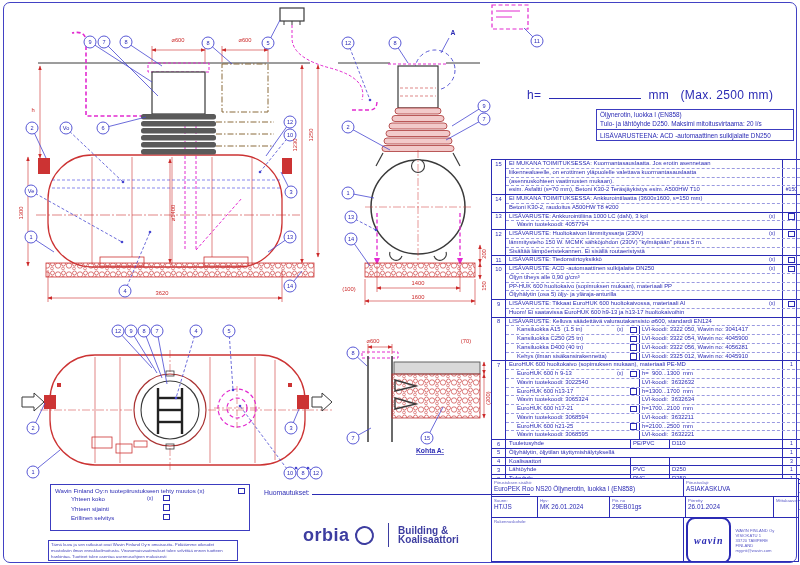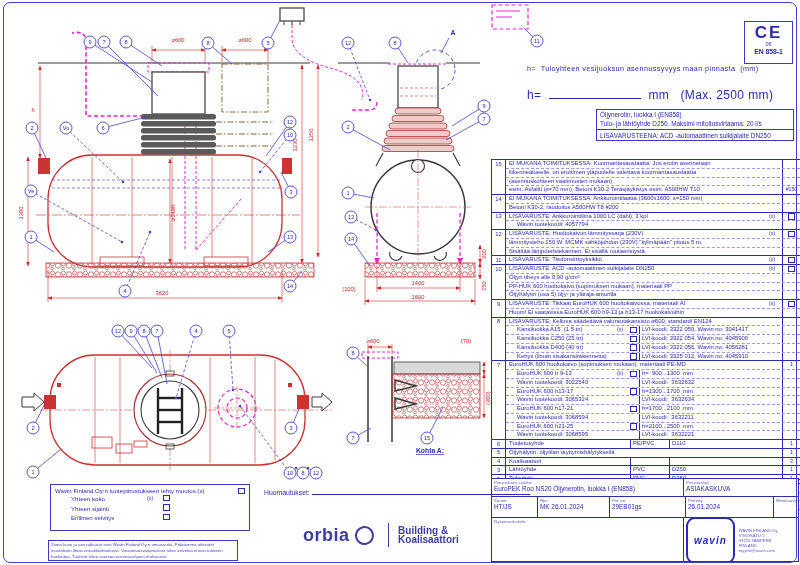--- a/index.html
+++ b/index.html
@@ -58,21 +58,21 @@
   #tblock{left:491px;top:478px;width:308px;height:84px;background:#fff;
           border:1px solid #2b2bb4;box-sizing:border-box;font-size:6.4px;}
   .tb-rowA{display:flex;height:17px;}
   .tb-rowB{display:flex;height:20px;border-top:1px solid #2b2bb4;}
   .tb-rowC{display:flex;height:45px;border-top:1px solid #2b2bb4;}
   .tb-cell{border-right:1px solid #2b2bb4;padding:1px 2px;box-sizing:border-box;overflow:hidden;}
   .tb-cell:last-child{border-right:none;}
   .tb-lab{font-size:4.3px;color:#5a5ac8;line-height:5px;}
   .tb-val{font-size:6.4px;line-height:8px;white-space:nowrap;}
   #wavin-pill{display:inline-block;border:2.4px solid #2b2bb4;border-radius:9px;
-      padding:16px 6px;font-weight:bold;font-style:italic;font-size:10px;letter-spacing:1px;}
+      padding:16px 6px;font-weight:bold;font-style:italic;font-size:10px;letter-spacing:1px;font-family:Liberation Serif, serif;}
   .wv-addr{font-size:4.2px;line-height:5px;color:#5a5ac8;}
 
   
   #changes{left:50px;top:484px;width:200px;height:47px;border:1px solid #3c3cc0;
            font-size:6.1px;padding:2px 4px;box-sizing:border-box;background:#fff;}
   .chg-title{display:flex;}
   .chg-title .t{flex:1;}
   .chg-item{display:flex;padding-left:16px;line-height:9.5px;}
   .chg-item .t{width:76px;}
   .chg-item .x{width:16px;font-size:5.4px;}
@@ -514,27 +514,21 @@
         <text x="486" y="254" class="dt" transform="rotate(-90 486 254)">200</text>
         <text x="486" y="286" class="dt" transform="rotate(-90 486 286)">150</text>
         <text x="373" y="343" class="dt">⌀600</text>
         <text x="466" y="343" class="dt">(70)</text>
         <text x="490" y="398" class="dt" transform="rotate(-90 490 398)">(200)</text>
         <text x="453" y="35" class="dt dtb">A</text>
         <text x="430" y="453" class="dt dtb dtu">Kohta A:</text>
       </g>
 </svg>
 
-<div id="ce-box" class="panel">
-  <div class="ce">CE</div>
-  <div class="ce06">06</div>
-  <div class="cestd">EN 858-1</div>
-</div>
-
-<div class="panel hline">h=  Tuloyhteen vesijuoksun asennussyvyys maan pinnasta  (mm)</div>
+
 <div class="panel hline2"><span>h=  </span><span class="hfill"></span><span>  mm   (Max. 2500 mm)</span></div>
 
 <div id="info-box" class="panel">
   <div class="ib1">
     <div>Öljynerotin, luokka I (EN858)</div>
     <div>Tulo- ja lähtöyhde D250. Maksimi mitoitusvirtaama:  20 l/s</div>
   </div>
   <div class="ib2">LISÄVARUSTEENA: ACD -automaattinen sulkijalaite DN250</div>
 </div>
 

